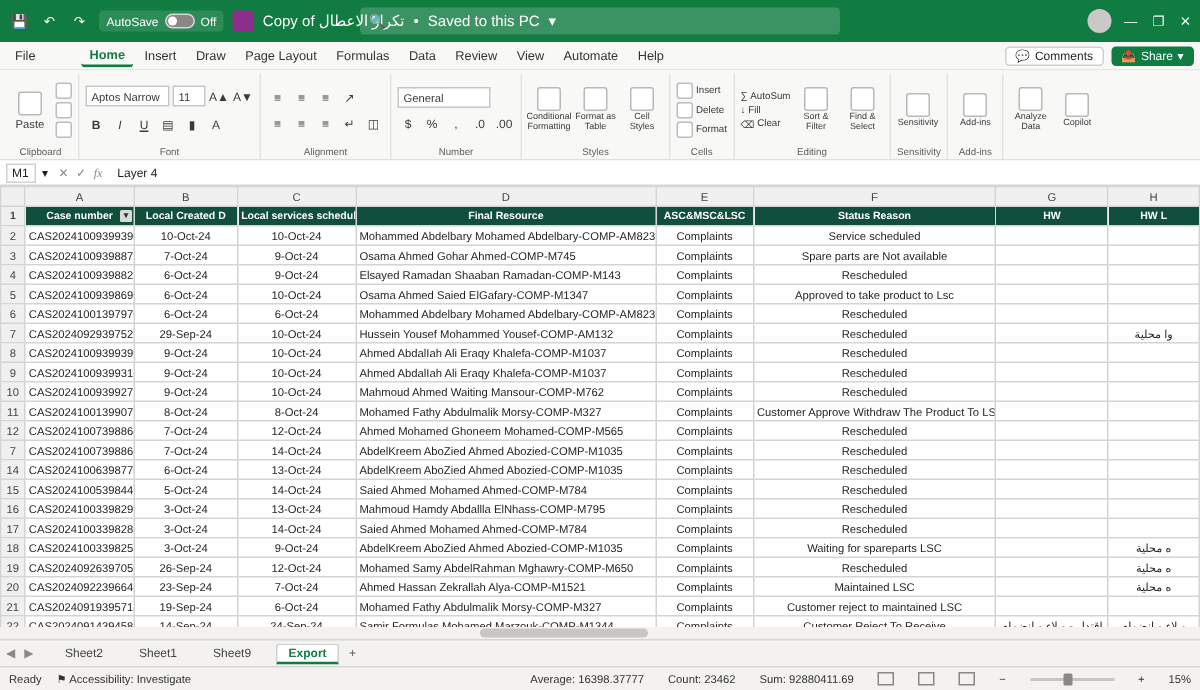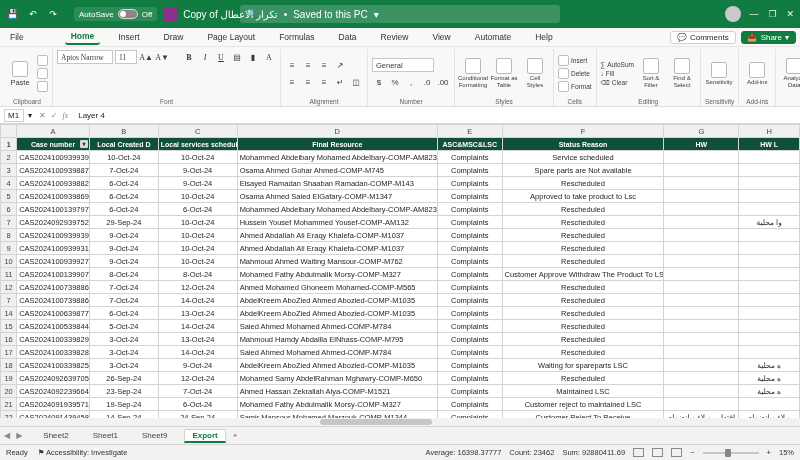--- a/index.html
+++ b/index.html
@@ -15,21 +15,21 @@
   .app { width:800px; height:460px; display:flex; flex-direction:column; background:#fff; }
 
   
   .titlebar {
     height: 28px; background:#107c41; display:flex; align-items:center;
     padding: 0 6px; color:#fff; position:relative;
   }
   .tb-left { display:flex; align-items:center; gap:6px; }
   .autosave {
     display:flex; align-items:center; gap:4px; background:rgba(255,255,255,.12);
-    border-radius:3px; padding:2px 5px; font-size:8px;margin-left:8px;
+    border-radius:3px; padding:2px 5px; font-size:8px;
   }
   .toggle {
     width:20px; height:10px; border-radius:6px; background:#8a8886; position:relative;
     border:1px solid #d6d6d6;
   }
   .toggle::after{ content:""; position:absolute; left:1px; top:1px; width:6px; height:6px; border-radius:50%; background:#fff;}
   .tb-icon { width:14px; height:14px; display:inline-flex; align-items:center; justify-content:center; }
   .fname { font-size:10px; }
   .search-wrap {
     position:absolute; left:50%; transform:translateX(-50%);
@@ -40,21 +40,21 @@
     background:transparent; border:0; outline:0; color:#fff; font-size:8.5px;
     width:100%; font-family:"Liberation Sans", sans-serif;
   }
   .search-wrap input::placeholder { color:#e6f2ea; }
   .tb-right { margin-left:auto; display:flex; align-items:center; gap:8px; }
   .avatar { width:16px; height:16px; border-radius:50%; background:#c9c9c9; display:block;}
   .winbtns { display:flex; gap:10px; font-size:9px; opacity:.95; }
 
   
   .menubar {
-    height:19px; display:flex; align-items:center; gap:12px; padding:0 4px;
+    height:19px; display:flex; align-items:center; gap:1px; padding:0 4px;
     background:#f8f8f7; border-bottom:1px solid #e6e6e6; font-size:8.5px;
   }
   .menubar .m { padding:2px 6px; border-radius:3px; color:#333; }
   .menubar .m.active { color:#107c41; border-bottom:2px solid #107c41; font-weight:bold;margin-left:23px; }
   .menu-right { margin-left:auto; display:flex; align-items:center; gap:5px; }
   .pill {
     display:flex; align-items:center; gap:3px; border:1px solid #d0d0d0; border-radius:3px;
     padding:1px 6px; font-size:8px; background:#fff;
   }
   .pill.green { background:#107c41; color:#fff; border-color:#107c41; }
@@ -101,21 +101,21 @@
 
   
   .sheetbar { height:18px; background:#f3f2f1; border-top:1px solid #d6d6d6; display:flex; align-items:center; gap:2px; padding:0 4px; font-size:8px;}
   .navarrows { display:flex; gap:6px; color:#8a8886; margin-right:4px;}
   .stab { padding:1px 7px; color:#444;margin-left:8px; }
   .stab.active { background:#fff; border:1px solid #d0d0d0; border-bottom:2px solid #107c41; font-weight:bold; color:#107c41; border-radius:2px 2px 0 0;}
   .addsheet { color:#605e5c; padding:0 5px; }
 
   
   .statusbar { height:16px; background:#f3f2f1; border-top:1px solid #d6d6d6; display:flex; align-items:center; padding:0 6px; font-size:7.5px; color:#333; gap:10px;}
-  .sb-right { margin-left:auto; display:flex; align-items:center; gap:8px;}
+  .sb-right { margin-left:auto; display:flex; align-items:center; gap:16px;}
   .zoomtrack { width:56px; height:2px; background:#c8c6c4; position:relative;}
   .zoomtrack::after{content:"";position:absolute;left:22px;top:-3px;width:6px;height:8px;background:#8a8886;border-radius:1px;}
   .viewico{width:11px;height:9px;border:1px solid #8a8886;display:inline-block;}
   .hscroll { position:absolute; left:0; right:0; bottom:0; height:8px; background:#f3f2f1;}
   .hthumb { position:absolute; left:40%; width:14%; top:1px; height:6px; background:#c8c6c4; border-radius:3px;}
 </style>
 </head>
 <body>
 
 <div class="app">
@@ -187,21 +187,21 @@
         <div class="minilist">
           <span class="ico"></span>
           <span class="ico"></span>
           <span class="ico"></span>
         </div>
       </div>
       <div class="grp-title">Clipboard</div>
     </div>
 
     <div class="grp">
-      <div class="grp-body" style="align-items:flex-start;justify-content:center;gap:13px;font-family:Liberation Serif, serif;">
+      <div class="grp-body" style="flex-direction:column;align-items:flex-start;justify-content:center;gap:5px;">
         <div class="fontrow">
           <span class="fbox fname-box">Aptos Narrow</span>
           <span class="fbox fsize-box">11</span>
           <span class="tool">A▲</span>
           <span class="tool">A▼</span>
         </div>
         <div class="fontrow">
           <span class="tool">
               <b>B</b>
             </span>
@@ -631,21 +631,21 @@
             <td class="ctr">Customer reject to maintained LSC</td>
             <td class="ctr"></td>
             <td class="ctr"></td>
           </tr>
 
         <tr>
             <td class="rowhdr">22</td>
             <td>CAS2024091439458863</td>
             <td class="ctr">14-Sep-24</td>
             <td class="ctr">24-Sep-24</td>
-            <td>Samir Mansour Mohamed Marzouk-COMP-M1344</td>
+            <td>Samir Formulas Mohamed Marzouk-COMP-M1344</td>
             <td class="ctr">Complaints</td>
             <td class="ctr">Customer Reject To Receive</td>
             <td class="ctr">اقتدار - و لاء و انضمام</td>
             <td class="ctr">و لاء و انضمام</td>
           </tr>
 
         <tr>
             <td class="rowhdr">23</td>
             <td>CAS2024093439634606</td>
             <td class="ctr">9-Oct-24</td>

